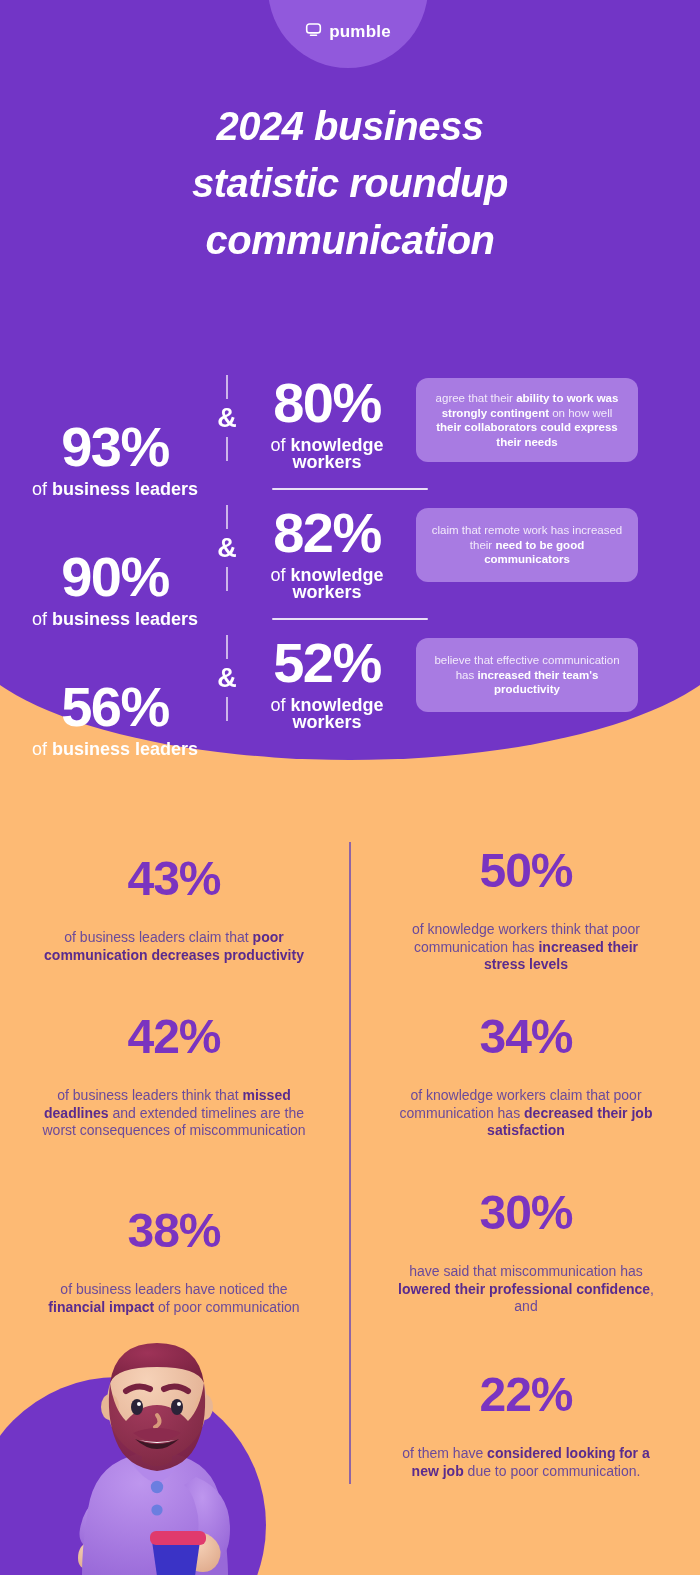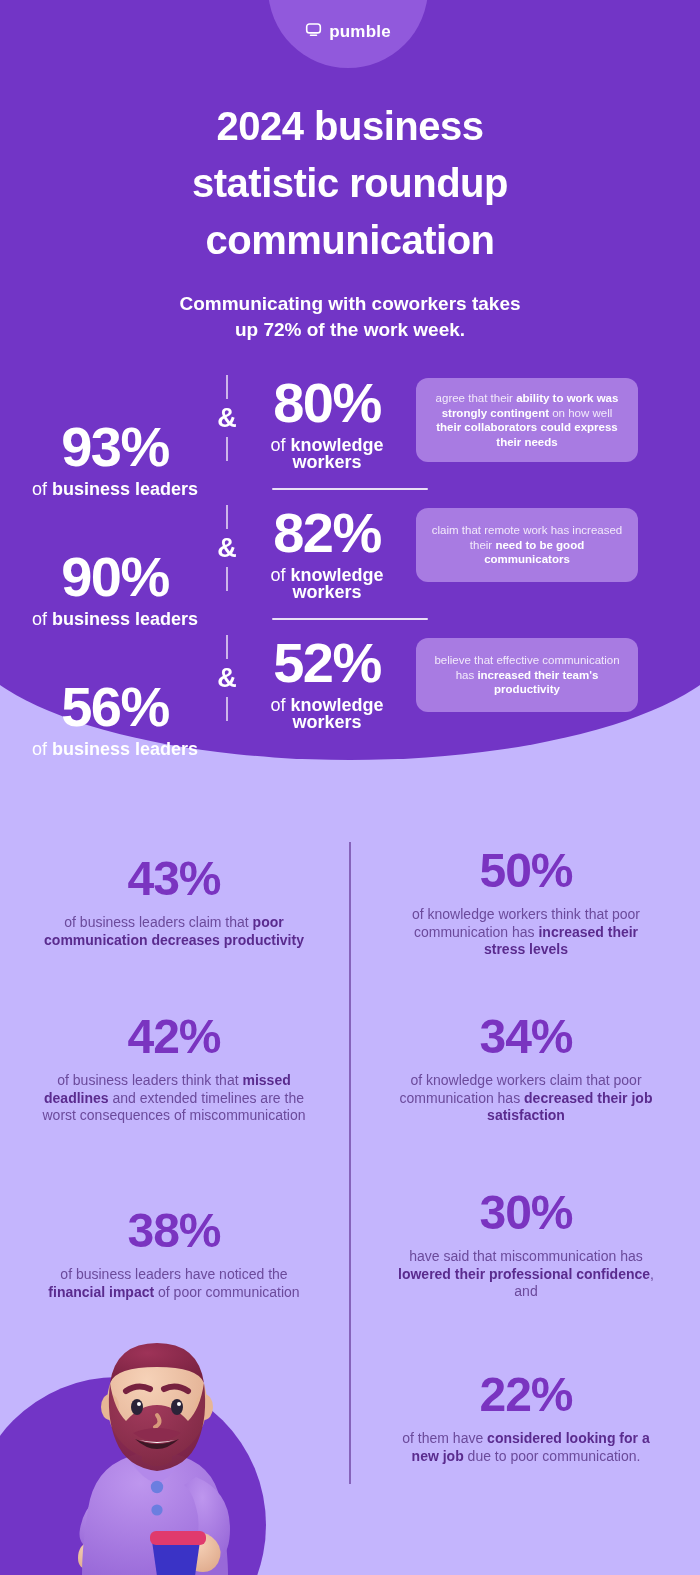--- a/index.html
+++ b/index.html
@@ -7,21 +7,21 @@
     width: 700px;
     height: 1575px;
     font-family: "Liberation Sans", sans-serif;
     background: #F1EDF9;
     overflow: hidden;
   }
   .page {
     position: relative;
     width: 700px;
     height: 1575px;
-    background: #c4b5fd;
+    background: #fdba74;
     overflow: hidden;
   }
 
   
   .hero {
     position: absolute;
     left: -40px;
     top: -200px;
     width: 780px;
     height: 960px;
@@ -65,20 +65,21 @@
   .title {
     position: absolute;
     left: 0; top: 98px;
     width: 700px;
     text-align: center;
     color: #FFFFFF;
     font-size: 40px;
     line-height: 57px;
     font-weight: 700;
     letter-spacing: -0.5px;
+    font-style: italic;
   }
   .subtitle {
     position: absolute;
     left: 100px; top: 291px;
     width: 500px;
     text-align: center;
     color: #FFFFFF;
     font-size: 19px;
     line-height: 26px;
     font-weight: 700;
@@ -206,21 +207,21 @@
     line-height: 54px;
     font-weight: 700;
     letter-spacing: -1px;
     margin-top: 8px;
   }
   .btext {
     color: #6B4A9B;
     font-size: 14px;
     line-height: 17.5px;
     font-weight: 400;
-    margin-top: 8px;
+    margin-top: 23px;
     padding: 0 18px;
   }
   .btext b { font-weight: 700; color: #5A2B8E; }
 
   
   .char-wrap {
     position: absolute;
     left: 0; bottom: 0;
     width: 310px; height: 240px;
     z-index: 4;
@@ -246,24 +247,20 @@
           <span class="logo-text">pumble</span>
         </div>
       </div>
 
       <div class="title">
         <div>2024 business</div>
         <div>statistic roundup</div>
         <div>communication</div>
       </div>
 
-      <div class="subtitle">
-        <div>Communicating with coworkers takes</div>
-        <div>up 72% of the work week.</div>
-      </div>
 
       <div class="toprow r1">
         <div class="pairbox">
           <div class="stat-half left">
             <div class="bignum">93%</div>
             <div class="smalllabel">
               <span>of </span><b>business leaders</b>
             </div>
           </div>
           <div class="amp-wrap">

